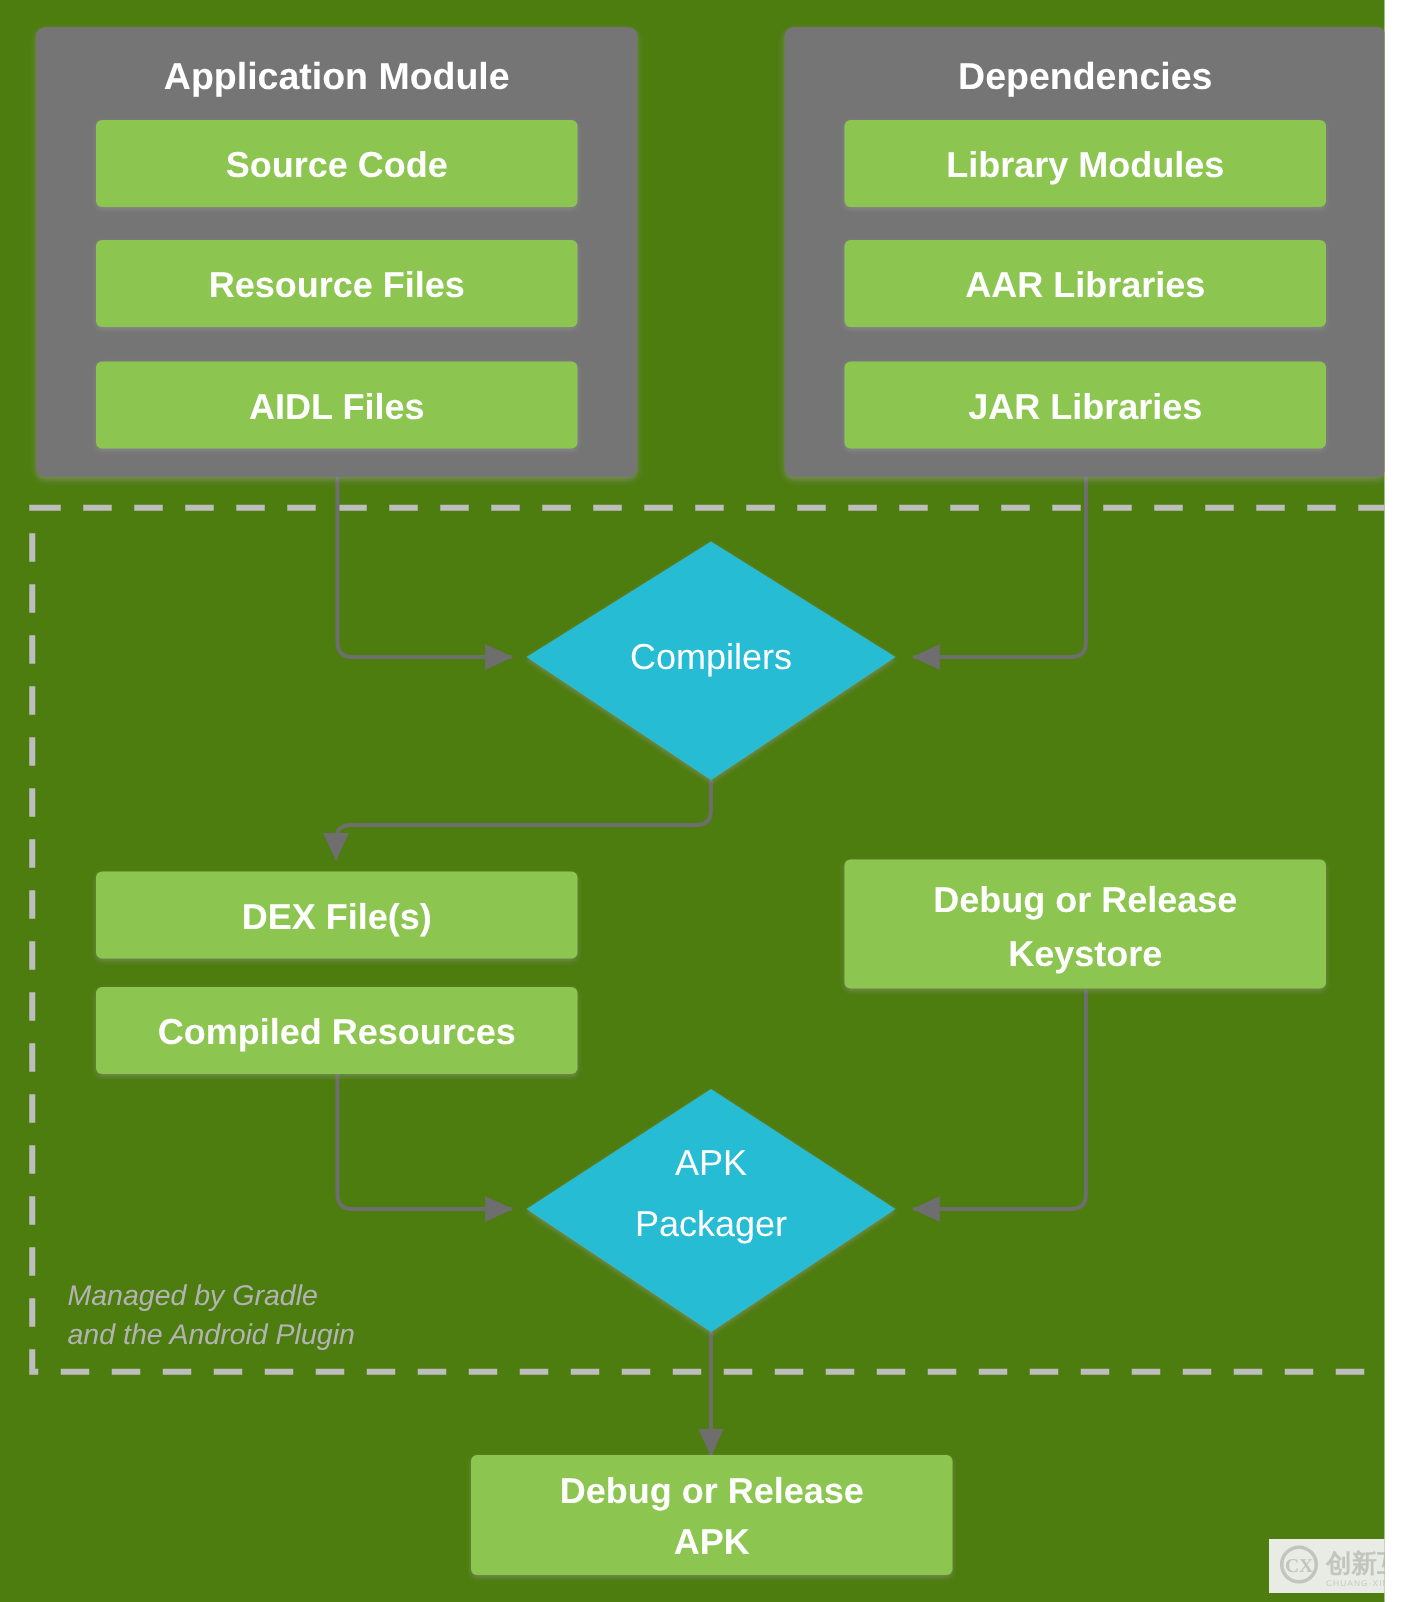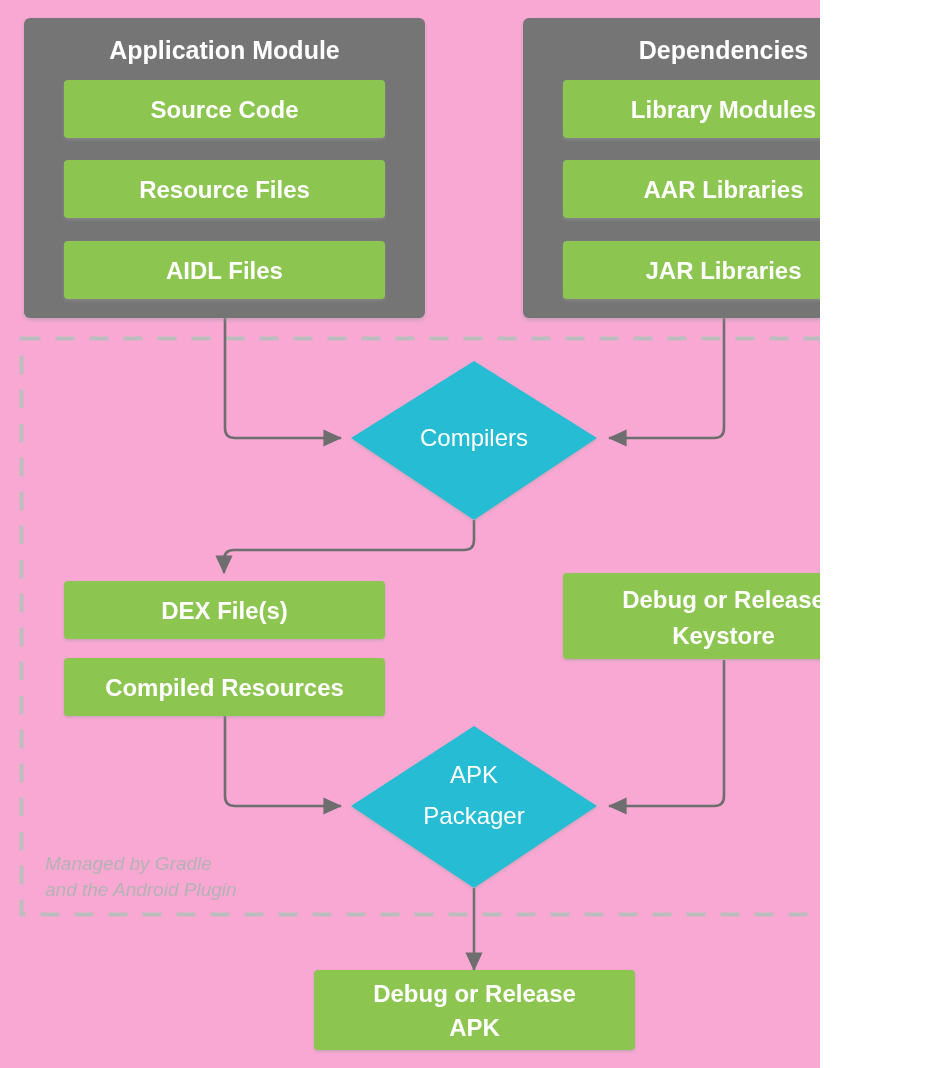--- a/index.html
+++ b/index.html
@@ -5,23 +5,23 @@
   html, body {
     margin: 0;
     padding: 0;
     background: #ffffff;
   }
   body {
     font-family: "Liberation Sans", sans-serif;
   }
   #diagram-root {
     position: relative;
-    width: 820px;
+    width: 923px;
     height: 1068px;
-    background: #f9a8d4;
+    background: #4d7c0f;
     overflow: hidden;
   }
   svg.canvas {
     position: absolute;
     top: 0;
     left: 0;
     width: 950px;
     height: 1068px;
     display: block;
   }

